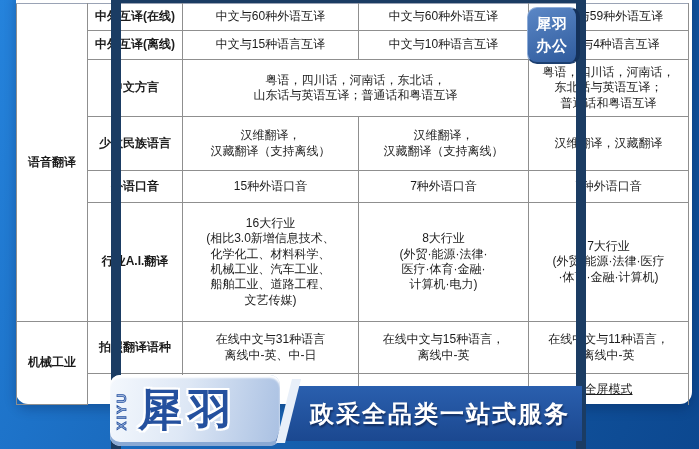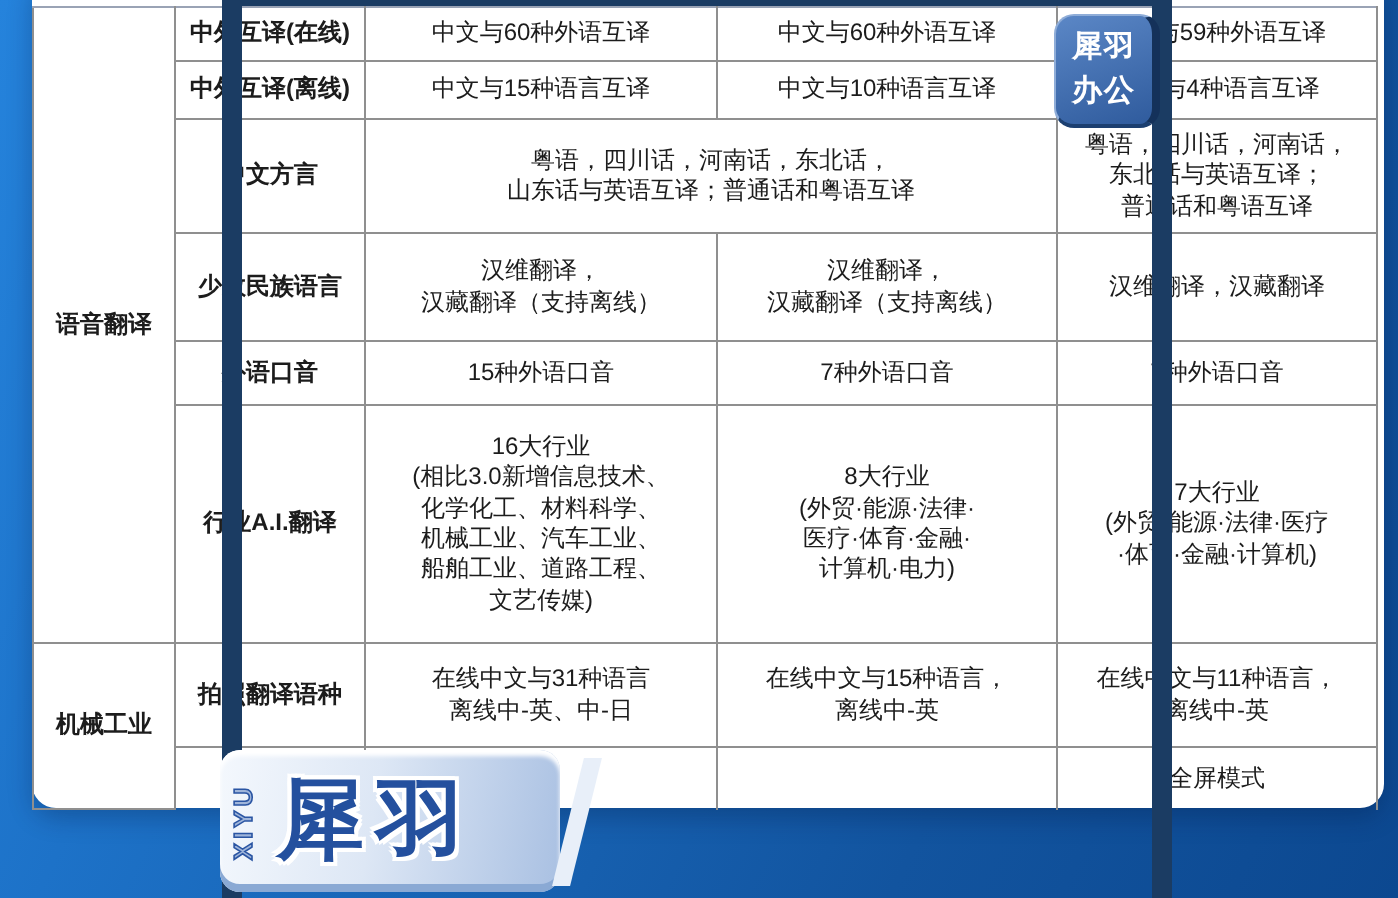--- a/index.html
+++ b/index.html
@@ -20,21 +20,21 @@
     border-collapse:collapse; table-layout:fixed;
   }
   table.feature td {
     border:1px solid #8f8f8f; font-size:12px; color:#1c1c1c;
     text-align:center; vertical-align:middle; padding:1px 2px;
     line-height:1.28; white-space:pre-line; overflow:hidden;
   }
   td.cat { border-left:none; font-weight:bold; font-size:13px; color:#111;margin-left:19px; }
   td.lbl { font-weight:bold; }
   tr.first td { border-top:1px solid #9aa3b5; }
-  tr.last td { border-bottom:none; }
+  tr.last td { border-bottom:none;text-decoration:underline; }
   
   .bar-left, .bar-right { position:absolute; top:0; width:10px; height:449px; }
   .bar-top { position:absolute; top:0; height:3px; }
   
   .badge {
     position:absolute; left:527px; top:7px; width:48px; height:54px;
     background:linear-gradient(160deg,#5b87c6,#2f5b9d);
     border:1px solid #8fadd8; border-right:4px solid #14315a; border-bottom:2px solid #1c3f70;
     border-radius:10px; color:#fff; font-weight:bold; font-size:15px;
     line-height:1.45; text-align:center; display:flex; flex-direction:column;
@@ -162,19 +162,22 @@
   <div class="bar-left" style="left:111px; background:#1b3c63;"></div>
   <div class="bar-right" style="left:576px; background:#1b3c63;"></div>
   <div class="bar-top" style="left:111px; width:475px; background:#1b3c63;"></div>
 
   <div class="badge">
     <span>犀羽</span>
     <span>办公</span>
   </div>
 
   <div class="banner">
+    <div class="slogan">
+      <span>政采全品类一站式服务</span>
+    </div>
     <div class="ribbon"></div>
     <div class="band"></div>
     <div class="xiyu">XIYU</div>
     <div class="brand">犀羽</div>
   </div>
 
 </div>
 
 </body></html>

